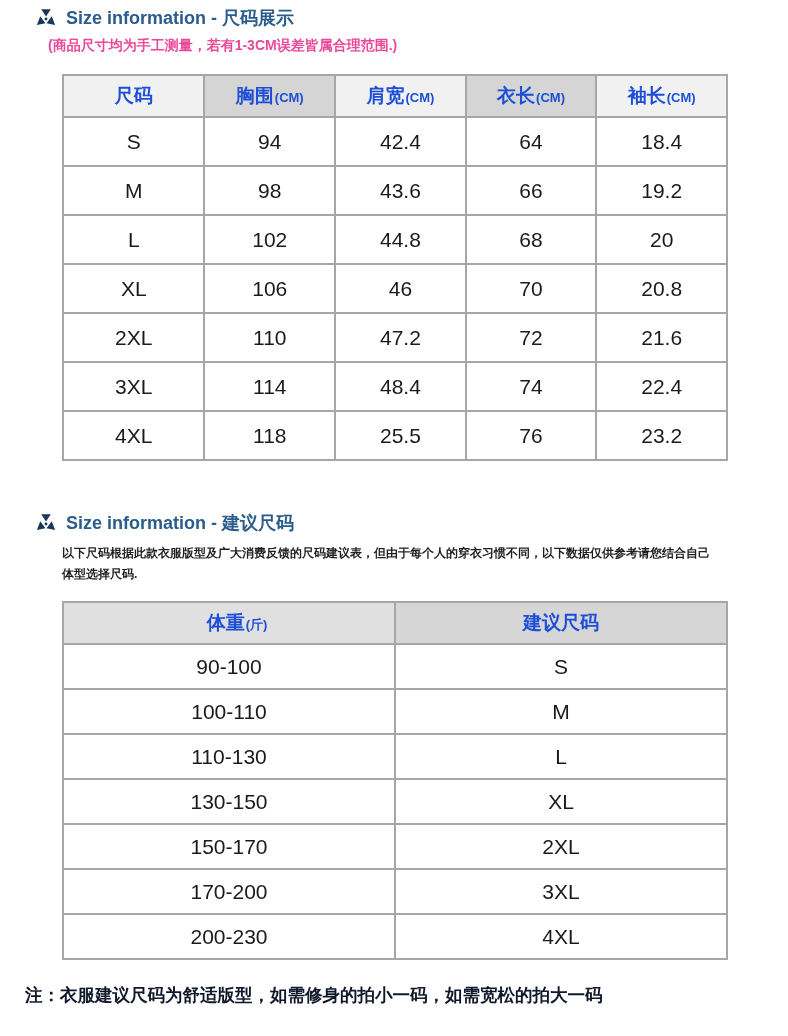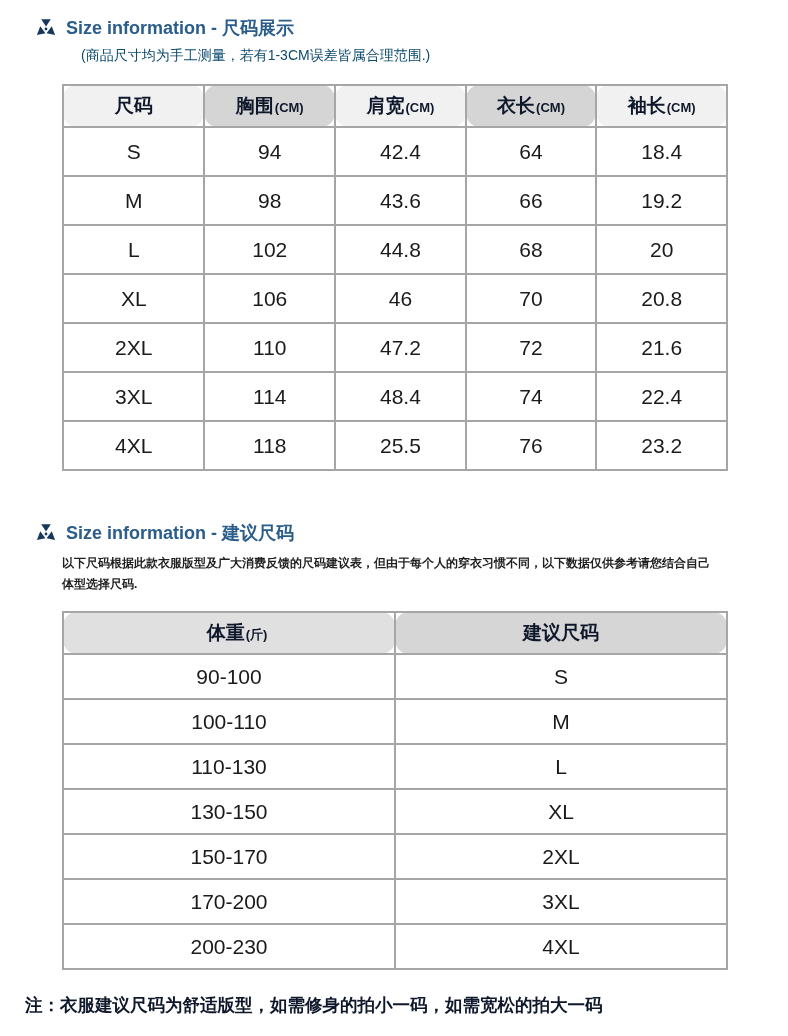--- a/index.html
+++ b/index.html
@@ -5,39 +5,39 @@
   html,body{margin:0;padding:0;}
   body{
     width:788px;height:1036px;background:#ffffff;
     font-family:"Liberation Sans","DejaVu Sans",sans-serif;
     color:#1c1c1c;overflow:hidden;
   }
   .section-title-row{
     display:flex;align-items:center;gap:9px;
     padding-left:35px;
   }
-  .sec1 .section-title-row{padding-top:16px;}
+  .sec1 .section-title-row{padding-top:6px;}
   .trefoil-icon{width:22px;height:22px;flex:0 0 auto;}
   .section-title{
     font-size:18px;font-weight:bold;color:#2a5d8b;letter-spacing:0px;
   }
   .measure-note{
-    margin:7px 0 0 81px;
-    font-size:14px;font-weight:normal;color:#0c4a6e;
+    margin:7px 0 0 48px;
+    font-size:14px;font-weight:bold;color:#ec4899;
   }
   .size-table{
     margin:19px 0 0 62px;
     width:666px;border-collapse:collapse;table-layout:fixed;
   }
   .size-table th,.size-table td{
     border:2px solid #a6a6a6;text-align:center;vertical-align:middle;
     padding:0;
   }
   .size-table th{
-    height:40px;font-size:19px;font-weight:bold;color:#0f172a;border-radius:14px;
+    height:40px;font-size:19px;font-weight:bold;color:#1d4ed8;
   }
   .size-table td{
     height:47px;font-size:21px;font-weight:500;color:#1a1a1a;
   }
   .hd-unit{font-size:13px;font-weight:bold;margin-left:1px;}
   .t1 th.light{background:#f1f1f1;}
   .t1 th.dark{background:#d5d5d5;margin-left:18px;}
   .t1 th:first-child{width:21%;}
   .sec2{margin-top:50px;}
   .size-advice{

